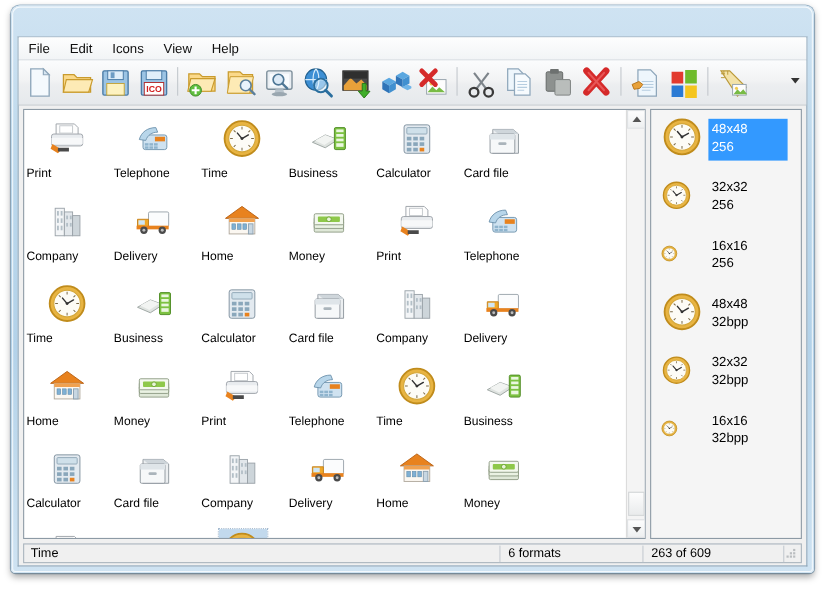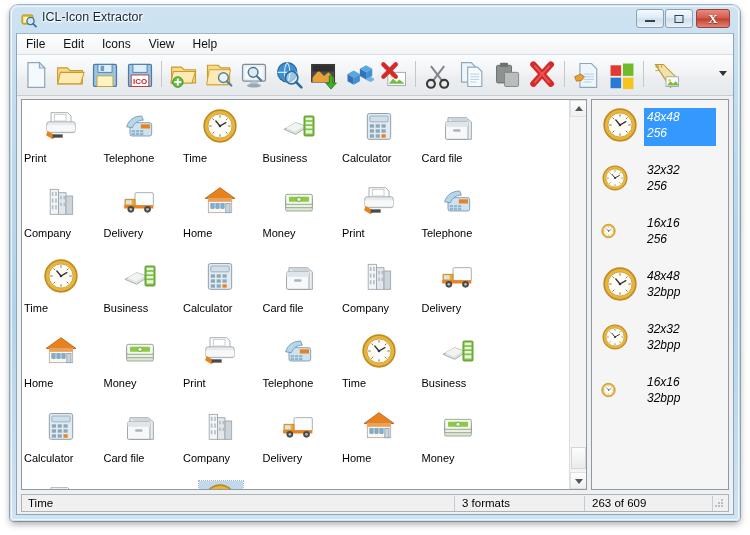--- a/index.html
+++ b/index.html
@@ -85,21 +85,21 @@
   .tri-up{transform:translate(-50%,-60%);border-left:4px solid transparent;
           border-right:4px solid transparent;border-bottom:5px solid #555;}
   .tri-down{transform:translate(-50%,-40%);border-left:4px solid transparent;
             border-right:4px solid transparent;border-top:5px solid #555;}
   #sb-thumb{position:absolute;left:1px;width:15px;height:22px;bottom:20px;
             background:linear-gradient(180deg,#fdfdfd,#e9ebec);border:1px solid #d3d6d8;
             box-sizing:border-box;cursor:default;}
 
   
   #formatpane{position:absolute;right:4px;top:3px;width:138px;bottom:4px;
-              background:#f5f5f5;border:1px solid #8d9aa5;box-sizing:border-box;overflow:hidden;font-style:italic;}
+              background:#f5f5f5;border:1px solid #8d9aa5;box-sizing:border-box;overflow:hidden;}
   .fmt{position:relative;height:53px;cursor:default;}
   .fmt .fic{position:absolute;left:8px;top:50%;transform:translateY(-50%);}
   .fmt .ftxt{position:absolute;left:52px;top:8px;width:66px;font-size:12px;
              line-height:16px;color:#000;padding:1px 3px;box-sizing:border-box;}
   .fmt.sel .ftxt{background:#3399ff;color:#fff;height:38px;width:72px;}
 
   
   #statusbar{position:absolute;left:4px;right:4px;bottom:2px;height:18px;
              background:#f0f0f0;border:1px solid #a9b4bd;box-sizing:border-box;
              font-size:11.5px;color:#000;}
@@ -109,39 +109,20 @@
   #sep1{left:432px;} #sep2{left:562px;} #sep3{left:690px;}
   #grip{position:absolute;right:3px;bottom:2px;width:10px;height:10px;opacity:.55;}
   .gdot{position:absolute;width:2px;height:2px;background:#8e9499;}
 </style>
 </head>
 <body>
 
 <div id="desktop">
  <div id="window">
 
-  <div id="titlebar">
-    <svg id="title-icon" viewBox="0 0 16 16">
-      <rect x="1" y="3" width="11" height="9" rx="1.5" fill="#f0c419" stroke="#b88b10" stroke-width="1"></rect>
-      <rect x="2.5" y="5" width="8" height="5.5" fill="#fff8dc"></rect>
-      <circle cx="9.5" cy="9" r="3.6" fill="#cfe8f7" stroke="#3f6f96" stroke-width="1.3"></circle>
-      <line x1="12" y1="11.6" x2="15" y2="14.6" stroke="#3f6f96" stroke-width="1.8" stroke-linecap="round"></line>
-    </svg>
-    <div id="title-text">ICL-Icon Extractor</div>
-
-    <div class="winbtn" id="btn-min">
-      <span class="glyph-min"></span>
-    </div>
-    <div class="winbtn" id="btn-max">
-      <span class="glyph-max"></span>
-    </div>
-    <div class="winbtn" id="btn-close">
-      <span class="glyph-close">X</span>
-    </div>
-  </div>
 
   <div id="client">
 
     <div id="menubar">
       <div class="menu-item">File</div>
       <div class="menu-item">Edit</div>
       <div class="menu-item">Icons</div>
       <div class="menu-item">View</div>
       <div class="menu-item">Help</div>
     </div>
@@ -889,21 +870,21 @@
                 <div>16x16</div>
                 <div>32bpp</div>
               </div>
             </div>
           </div>
     </div>
 
     <div id="statusbar">
       <div class="st" id="st1">Time</div>
       <div class="stsep" id="sep1"></div>
-      <div class="st" id="st2">3 formats</div>
+      <div class="st" id="st2">6 formats</div>
       <div class="stsep" id="sep2"></div>
       <div class="st" id="st3">263 of 609</div>
       <div class="stsep" id="sep3"></div>
       <div id="grip">
             <span class="gdot" style="left:6px;top:0px"></span>
             <span class="gdot" style="left:3px;top:3px"></span>
             <span class="gdot" style="left:6px;top:3px"></span>
             <span class="gdot" style="left:0px;top:6px"></span>
             <span class="gdot" style="left:3px;top:6px"></span>
             <span class="gdot" style="left:6px;top:6px"></span>

